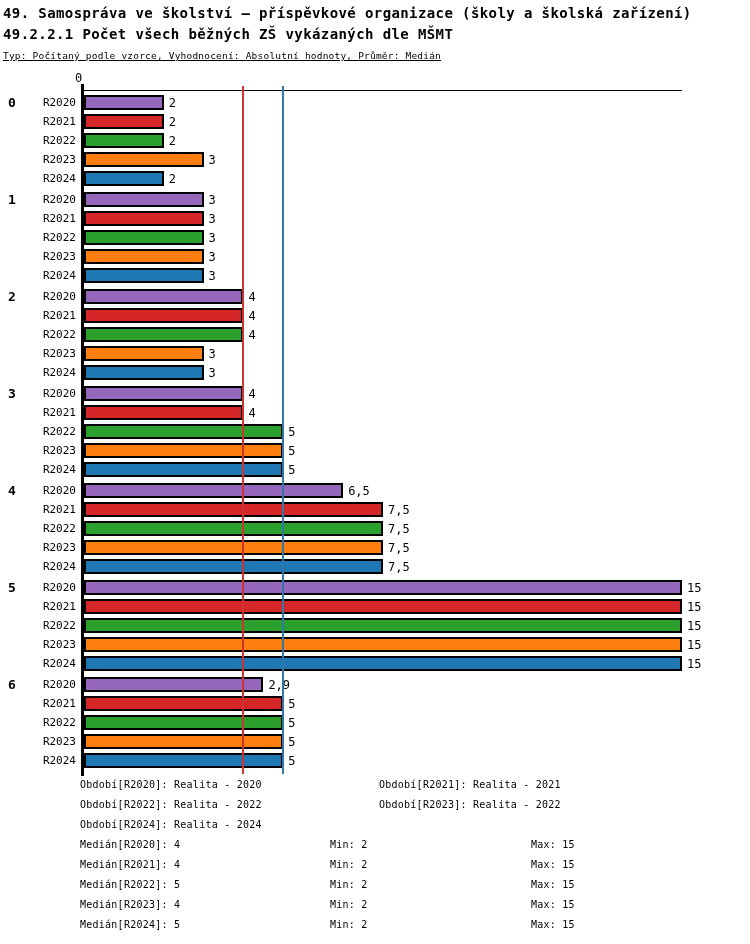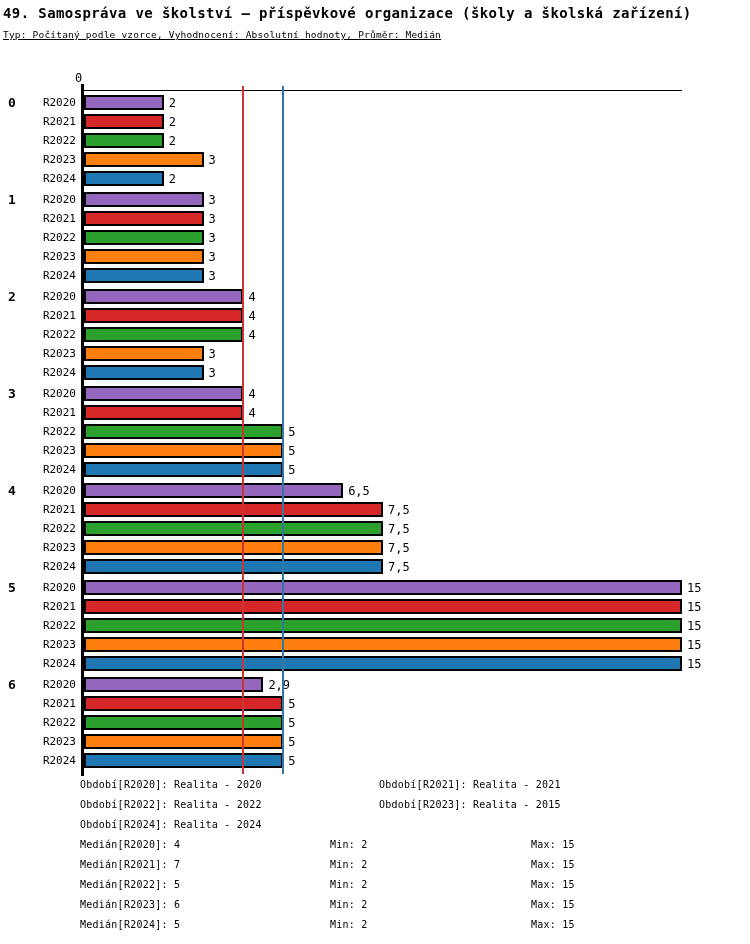--- a/index.html
+++ b/index.html
@@ -36,20 +36,21 @@
   .frow .c-max { position:absolute; left:451px; white-space:nowrap; }
   .frow .c-0 { position:absolute; left:0; white-space:nowrap; }
 </style>
 </head>
 <body>
 
 <div class="page">
 
   <div class="hdr">
     <div class="t1">49. Samospráva ve školství – příspěvkové organizace (školy a školská zařízení)</div>
+    <div class="t2">49.2.2.1 Počet všech běžných ZŠ vykázaných dle MŠMT</div>
     <div class="t3">Typ: Počítaný podle vzorce, Vyhodnocení: Absolutní hodnoty, Průměr: Medián</div>
   </div>
 
   <div class="chart" id="chart">
     <div class="y-axis"></div>
     <div class="zero-label">0</div>
     <div class="groups-wrap" id="groups">
         <div class="group">
           <div class="bar-row">
             <span class="group-num">0</span>
@@ -251,42 +252,42 @@
       <div class="refline" style="left: 198.333px; background: rgb(51, 119, 170);"></div>
     </div>
 
   <div class="footer">
     <div class="frow" style="top:0px">
       <span class="c-0">Období[R2020]: Realita - 2020</span>
       <span class="c-p2">Období[R2021]: Realita - 2021</span>
     </div>
     <div class="frow" style="top:20px">
       <span class="c-0">Období[R2022]: Realita - 2022</span>
-      <span class="c-p2">Období[R2023]: Realita - 2015</span>
+      <span class="c-p2">Období[R2023]: Realita - 2022</span>
     </div>
     <div class="frow" style="top:40px">
       <span class="c-0">Období[R2024]: Realita - 2024</span>
     </div>
     <div class="frow" style="top:60px">
       <span class="c-0">Medián[R2020]: 4</span>
       <span class="c-min">Min: 2</span>
       <span class="c-max">Max: 15</span>
     </div>
     <div class="frow" style="top:80px">
-      <span class="c-0">Medián[R2021]: 7</span>
+      <span class="c-0">Medián[R2021]: 4</span>
       <span class="c-min">Min: 2</span>
       <span class="c-max">Max: 15</span>
     </div>
     <div class="frow" style="top:100px">
       <span class="c-0">Medián[R2022]: 5</span>
       <span class="c-min">Min: 2</span>
       <span class="c-max">Max: 15</span>
     </div>
     <div class="frow" style="top:120px">
-      <span class="c-0">Medián[R2023]: 6</span>
+      <span class="c-0">Medián[R2023]: 4</span>
       <span class="c-min">Min: 2</span>
       <span class="c-max">Max: 15</span>
     </div>
     <div class="frow" style="top:140px">
       <span class="c-0">Medián[R2024]: 5</span>
       <span class="c-min">Min: 2</span>
       <span class="c-max">Max: 15</span>
     </div>
   </div>
 

